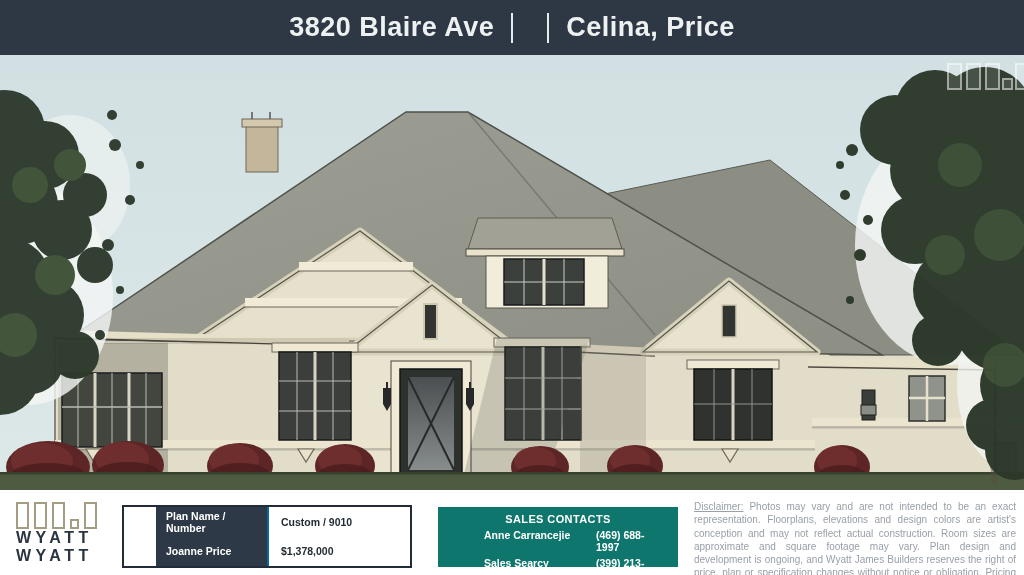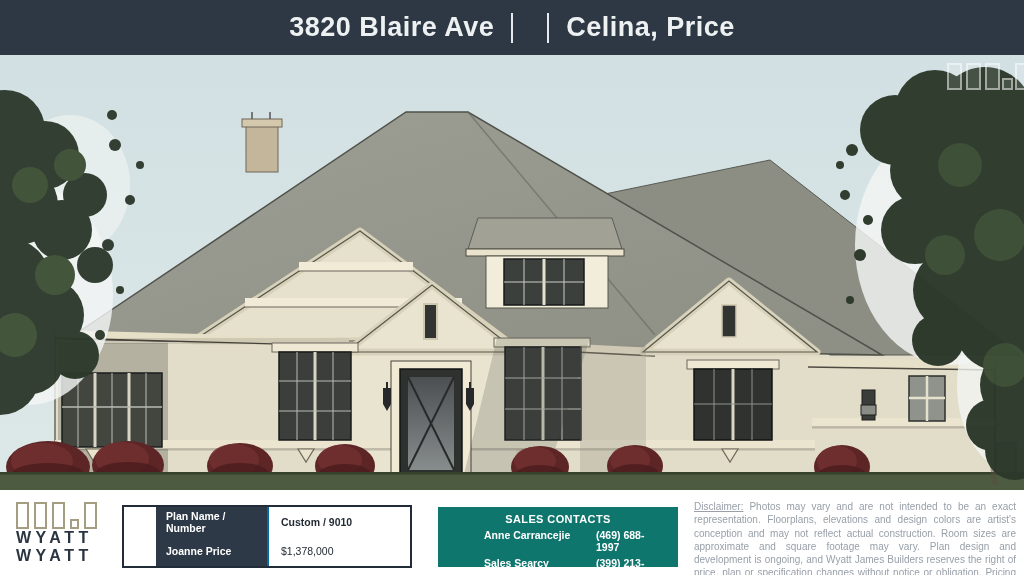--- a/index.html
+++ b/index.html
@@ -25,21 +25,21 @@
   .blk.small{width:9px;height:10px;}
   .brand-name{color:#2b3542;font-weight:700;font-size:16px;letter-spacing:4.5px;line-height:1.12;margin-top:0;}
 
   .plan-table{position:absolute;left:122px;top:15px;width:290px;height:63px;
               border:2px solid #222c38;box-sizing:border-box;display:grid;
               grid-template-columns:143px 1fr;grid-auto-rows:1fr;background:#fff;}
   .plan-table .lab{background:#2e3947;color:#ffffff;font-size:10.5px;font-weight:700;
                    display:flex;align-items:center;padding-left:10px;margin-left:32px;}
   .plan-table .val{background:#ffffff;color:#232b34;font-size:10.5px;font-weight:600;
                    display:flex;align-items:center;padding-left:12px;border-left:2px solid #0369a1;}
-  .plan-table .val.price{font-weight:400;}
+  .plan-table .val.price{font-weight:700;}
 
   .contacts{position:absolute;left:438px;top:17px;width:240px;height:60px;background:#0f766e;
             box-sizing:border-box;padding:6px 14px 6px 14px;color:#fff;}
   .contacts .title{text-align:center;font-size:11px;font-weight:800;letter-spacing:.4px;margin-bottom:4px;}
   .contact-row{display:grid;grid-template-columns:112px 1fr;font-size:10.5px;font-weight:600;margin-top:4px;margin-left:32px;}
 
   .disclaimer{position:absolute;left:694px;top:10px;width:322px;color:#989fa8;
               font-size:10px;line-height:1.33;text-align:justify;}
   .disclaimer .dlabel{text-decoration:underline;}
 </style>

